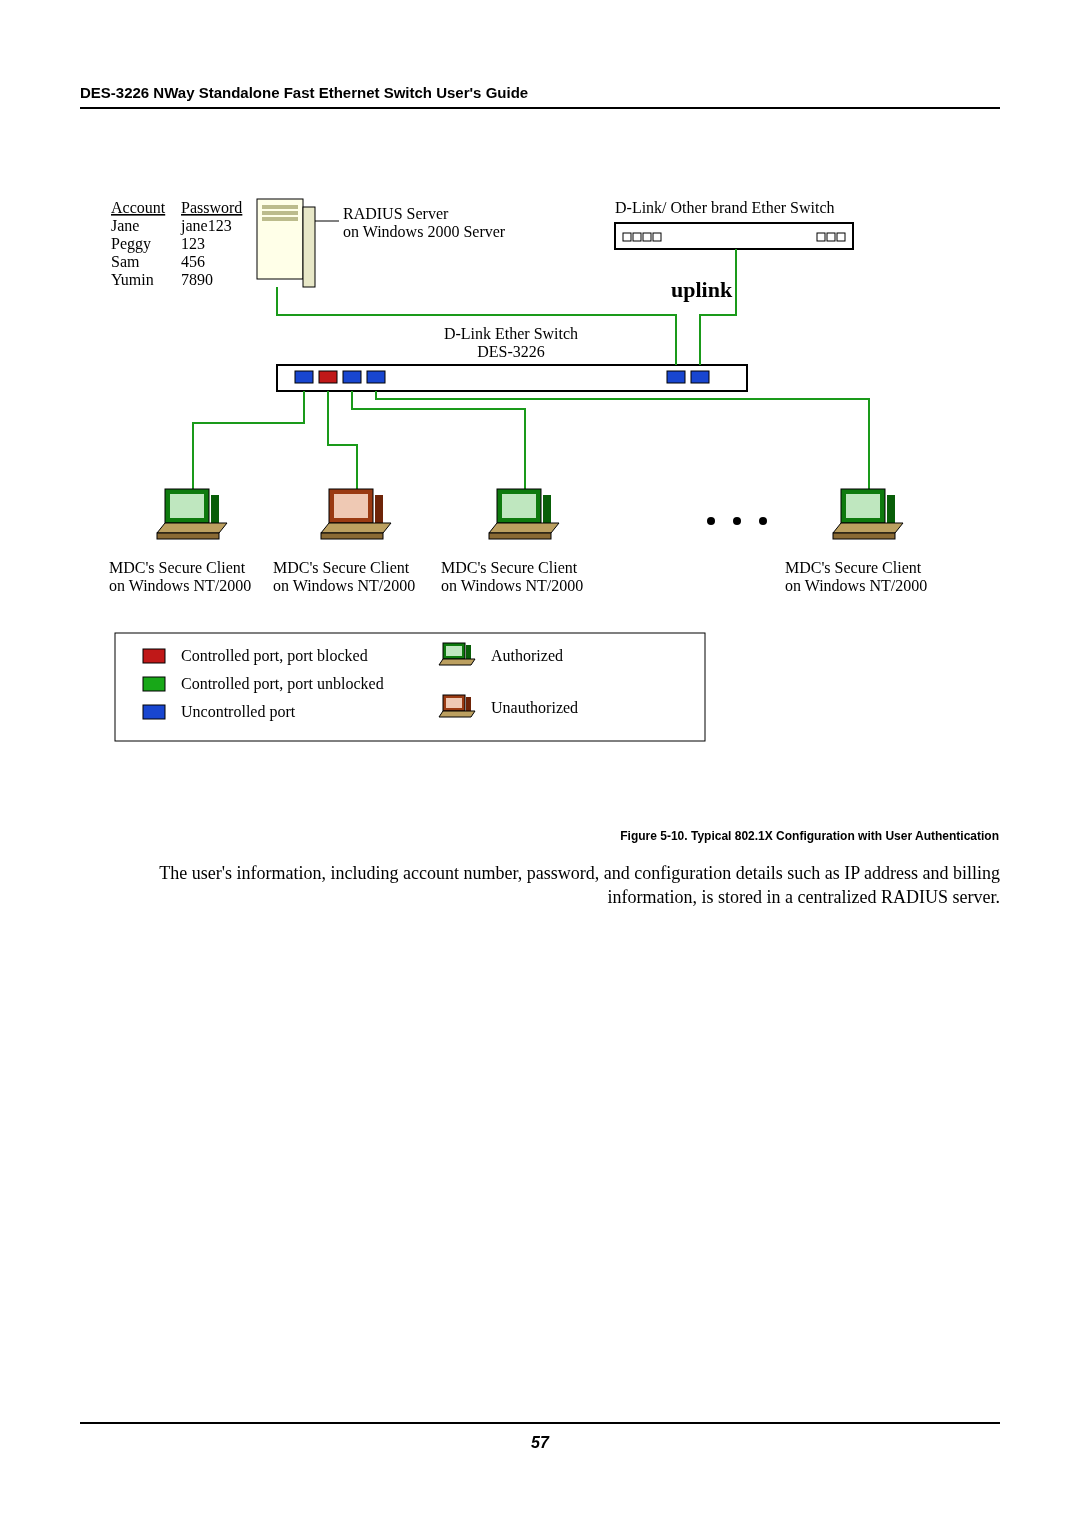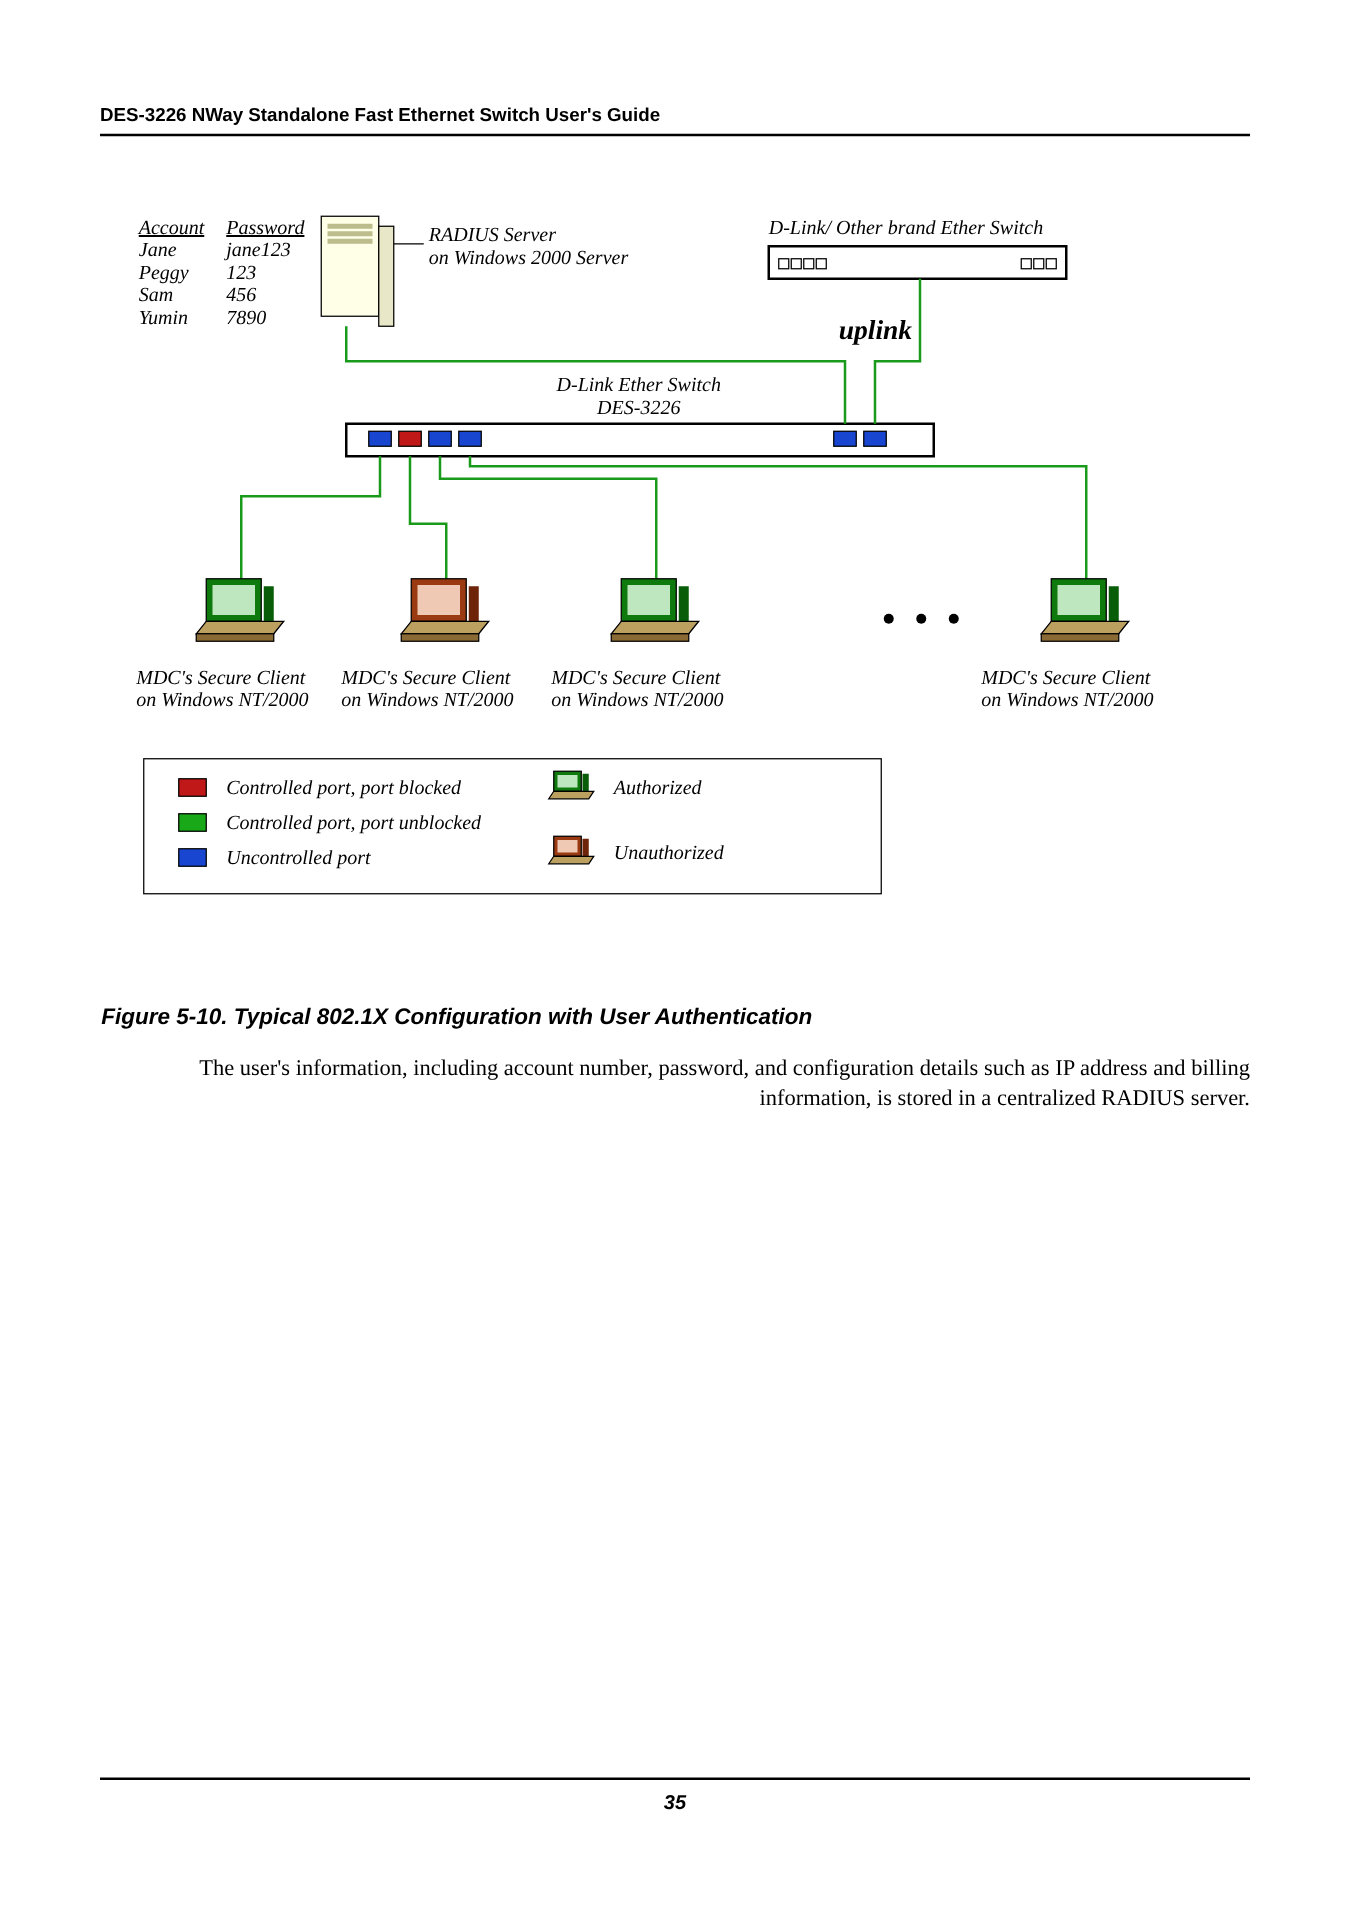--- a/index.html
+++ b/index.html
@@ -21,34 +21,33 @@
     font-weight: bold;
     font-size: 15px;
   }
   .header-rule {
     border: none;
     border-top: 2px solid #000;
     margin: 6px 0 40px 0;
   }
   .figure-wrap {
     width: 918px;
-    margin: 58px auto 0 auto;
+    margin: 84px auto 0 auto;
     position: relative;
-    font-style: italic;
   }
   svg.diagram {
     width: 918px;
     height: 610px;
     display: block;
   }
   .caption {
     font-family: Arial, Helvetica, sans-serif;
     font-weight: bold;
-    font-size: 18px;
-    text-align: left;
+    font-size: 12px;
+    text-align: right;
     margin: 26px 0 18px 0;
   }
   .body-text {
     font-family: Georgia, "Bookman Old Style", serif;
     font-size: 18px;
     line-height: 1.35;
     margin: 0;
     text-align: right;
   }
   .footer {
@@ -254,15 +253,15 @@
       </g>
     </svg>
 
     <div class="caption">Figure 5-10.  Typical 802.1X Configuration with User Authentication</div>
   </div>
 
   <p class="body-text">The user's information, including account number, password, and configuration details such as IP address and billing information, is stored in a centralized RADIUS server.</p>
 
   <div class="footer">
     <hr class="footer-rule">
-    <div class="page-num">35</div>
+    <div class="page-num">57</div>
   </div>
 </div>
 
 </body></html>

